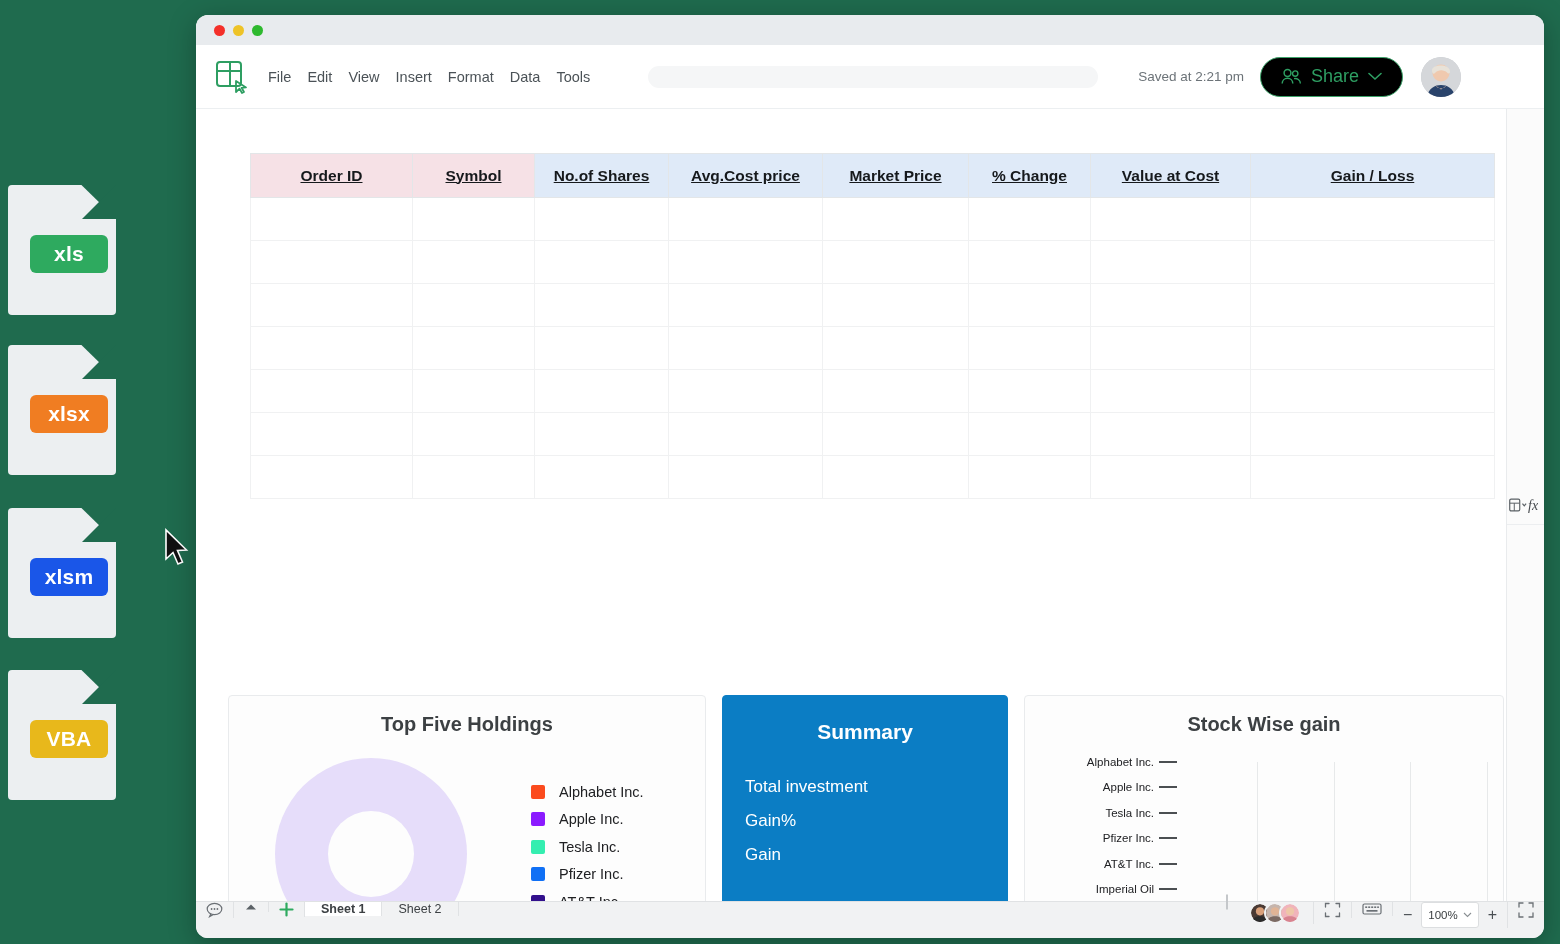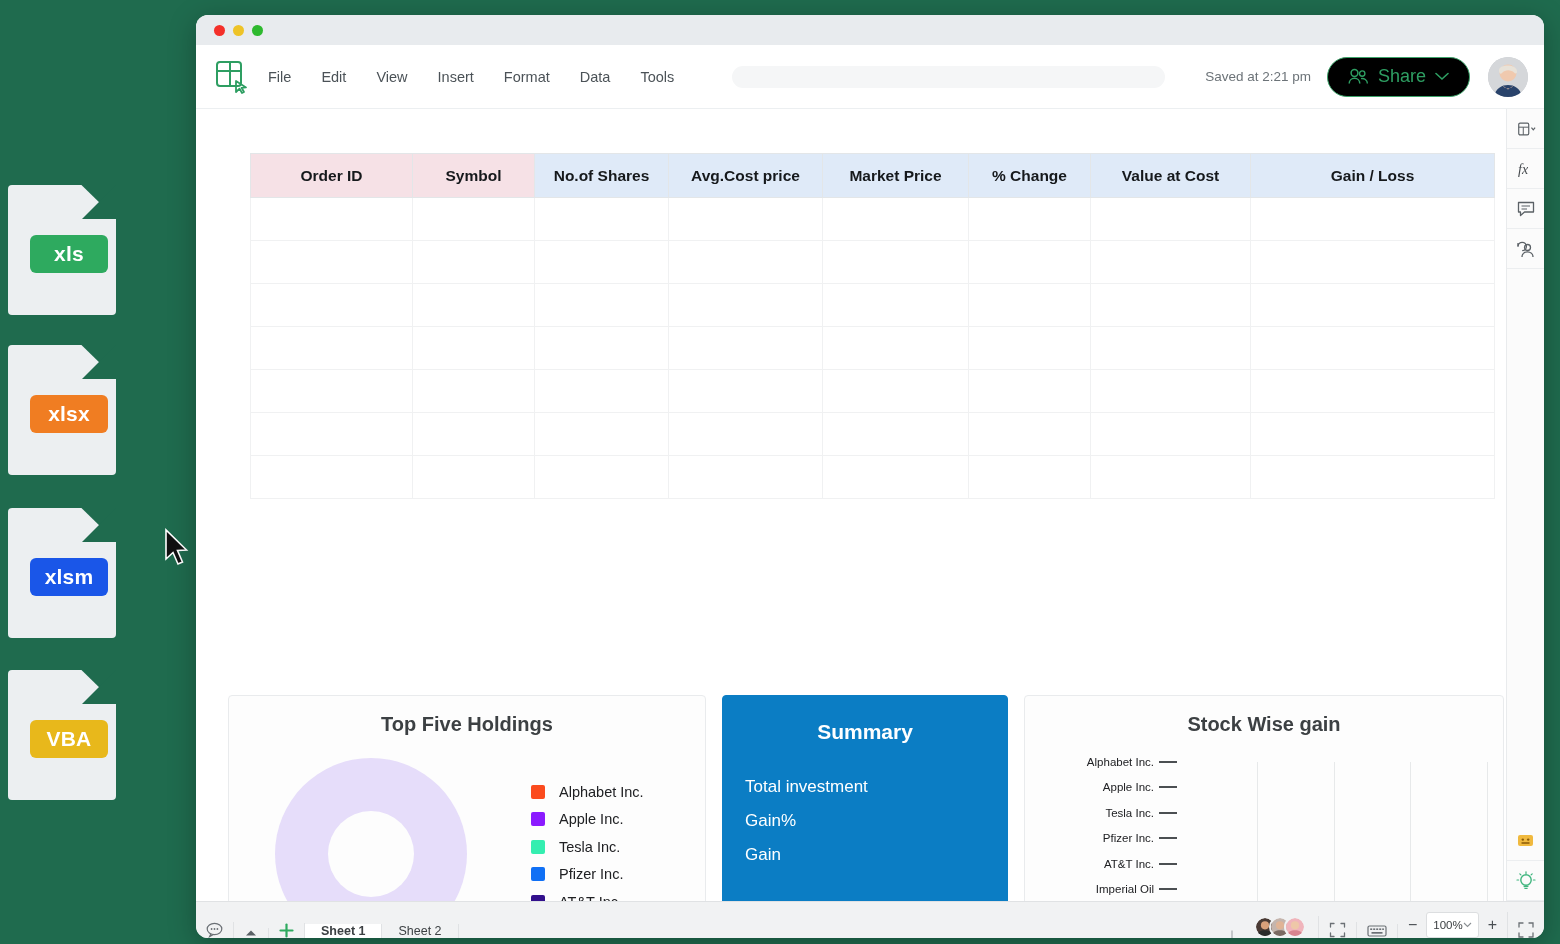--- a/index.html
+++ b/index.html
@@ -58,21 +58,21 @@
   .dot.r { background: #f4302a; } .dot.y { background: #eec327; } .dot.g { background: #2eb92e; }
 
   
   .menubar {
     height: 64px; background: #fff;
     display: flex; align-items: center; padding: 0 16px 0 18px;
     border-bottom: 1px solid #eceff1;
     flex: 0 0 auto;
   }
   .app-logo { width: 36px; height: 36px; margin-right: 18px; flex: 0 0 auto; }
-  .menu-items { display: flex; gap: 30px; align-items: center; }
+  .menu-items { display: flex; gap: 16px; align-items: center; }
   .menu-item {
     font-size: 14.5px; color: #4b5257; cursor: default;
     white-space: nowrap;
   }
   .searchbar {
     flex: 1; height: 22px; background: #f5f6f7;
     border-radius: 11px; margin: 0 40px 0 58px;
     max-width: 450px;
   }
   .saved-text { font-size: 13.5px; color: #6c7378; white-space: nowrap; margin-right: 16px; }
@@ -93,21 +93,21 @@
   .workarea { flex: 1; display: flex; position: relative; min-height: 0; background: #fff; }
   .sheet {
     flex: 1; position: relative; overflow: hidden;
     padding: 44px 52px 0 54px;
   }
 
   
   table.grid { width: 1244px; border-collapse: collapse; table-layout: fixed; }
   table.grid th {
     height: 44px; font-size: 15.5px; font-weight: 700; color: #16191c;
-    border: 1px solid #e3e6e8; text-align: center; padding: 0 6px;
+    border: 1px solid #e3e6e8; text-align: center; padding: 0 6px; text-decoration: underline;
   }
   th.pink { background: #f6e1e6; }
   th.blue { background: #dfeaf8; }
   table.grid td { height: 43px; border: 1px solid #f0f1f2; background: #fff; }
   th.c0 { width: 162px; } th.c1 { width: 122px; } th.c2 { width: 134px; }
   th.c3 { width: 154px; } th.c4 { width: 146px; } th.c5 { width: 122px; }
   th.c6 { width: 160px; } th.c7 { width: 244px; }
 
   
   .cards {
@@ -151,35 +151,35 @@
     position: absolute; right: 0; text-align: right;
     font-size: 11.5px; color: #202124; white-space: nowrap;
     transform: translateY(-50%);
   }
   .swg-tick { position: absolute; width: 18px; height: 2px; background: #4b4f52; transform: translateY(-50%); }
   .swg-gridline { position: absolute; width: 1px; background: #e7e9ea; }
 
   
   .rightrail {
     width: 38px; background: #fbfbfb; border-left: 1px solid #e9ebed;
-    display: flex; flex-direction: column; align-items: center;
+    display: flex; flex-direction: row; align-items: center;
     flex: 0 0 auto; position: relative;
   }
   .rail-btn {
     width: 38px; height: 40px;
     display: flex; align-items: center; justify-content: center;
     border-bottom: 1px solid #eceef0; cursor: pointer;
   }
   .rail-spacer { flex: 1; }
 
   
   .bottombar {
     height: 37px; background: #f1f2f3;
     border-top: 1px solid #e0e2e4;
-    display: flex; align-items: flex-end; flex: 0 0 auto;
+    display: flex; align-items: flex-start; flex: 0 0 auto;
   }
   .bb-cell {
     display: flex; align-items: center; justify-content: center;
     padding: 0 10px; border-right: 1px solid #e0e2e4;
   }
   .sheet-tab {
     display: flex; align-items: center; justify-content: center;
     min-width: 74px; padding: 0 16px;
     font-size: 12.5px; color: #3c4043;
     border-right: 1px solid #e0e2e4; cursor: pointer;
@@ -194,21 +194,21 @@
   .collab-av {
     width: 22px; height: 22px; border-radius: 50%;
     border: 2px solid #f1f2f3; margin-left: -7px;
   }
   .collab-av:first-child { margin-left: 0; }
   .zoom-cell {
     display: flex; align-items: center; gap: 9px;
     padding: 0 10px; border-right: 1px solid #e0e2e4;
   }
   .zoom-box {
-    display: flex; align-items: center; 
+    display: flex; align-items: center; gap: 5px;
     background: #fff; border: 1px solid #dcdee0; border-radius: 3px;
     height: 20px; padding: 12px 6px; font-size: 11.5px; color: #3c4043;
   }
   .icon-btn { cursor: pointer; display: flex; align-items: center; justify-content: center; }
 </style>
 </head>
 <body>
 
 <div class="file-strip">
   <div class="file-icon" id="fi0">

